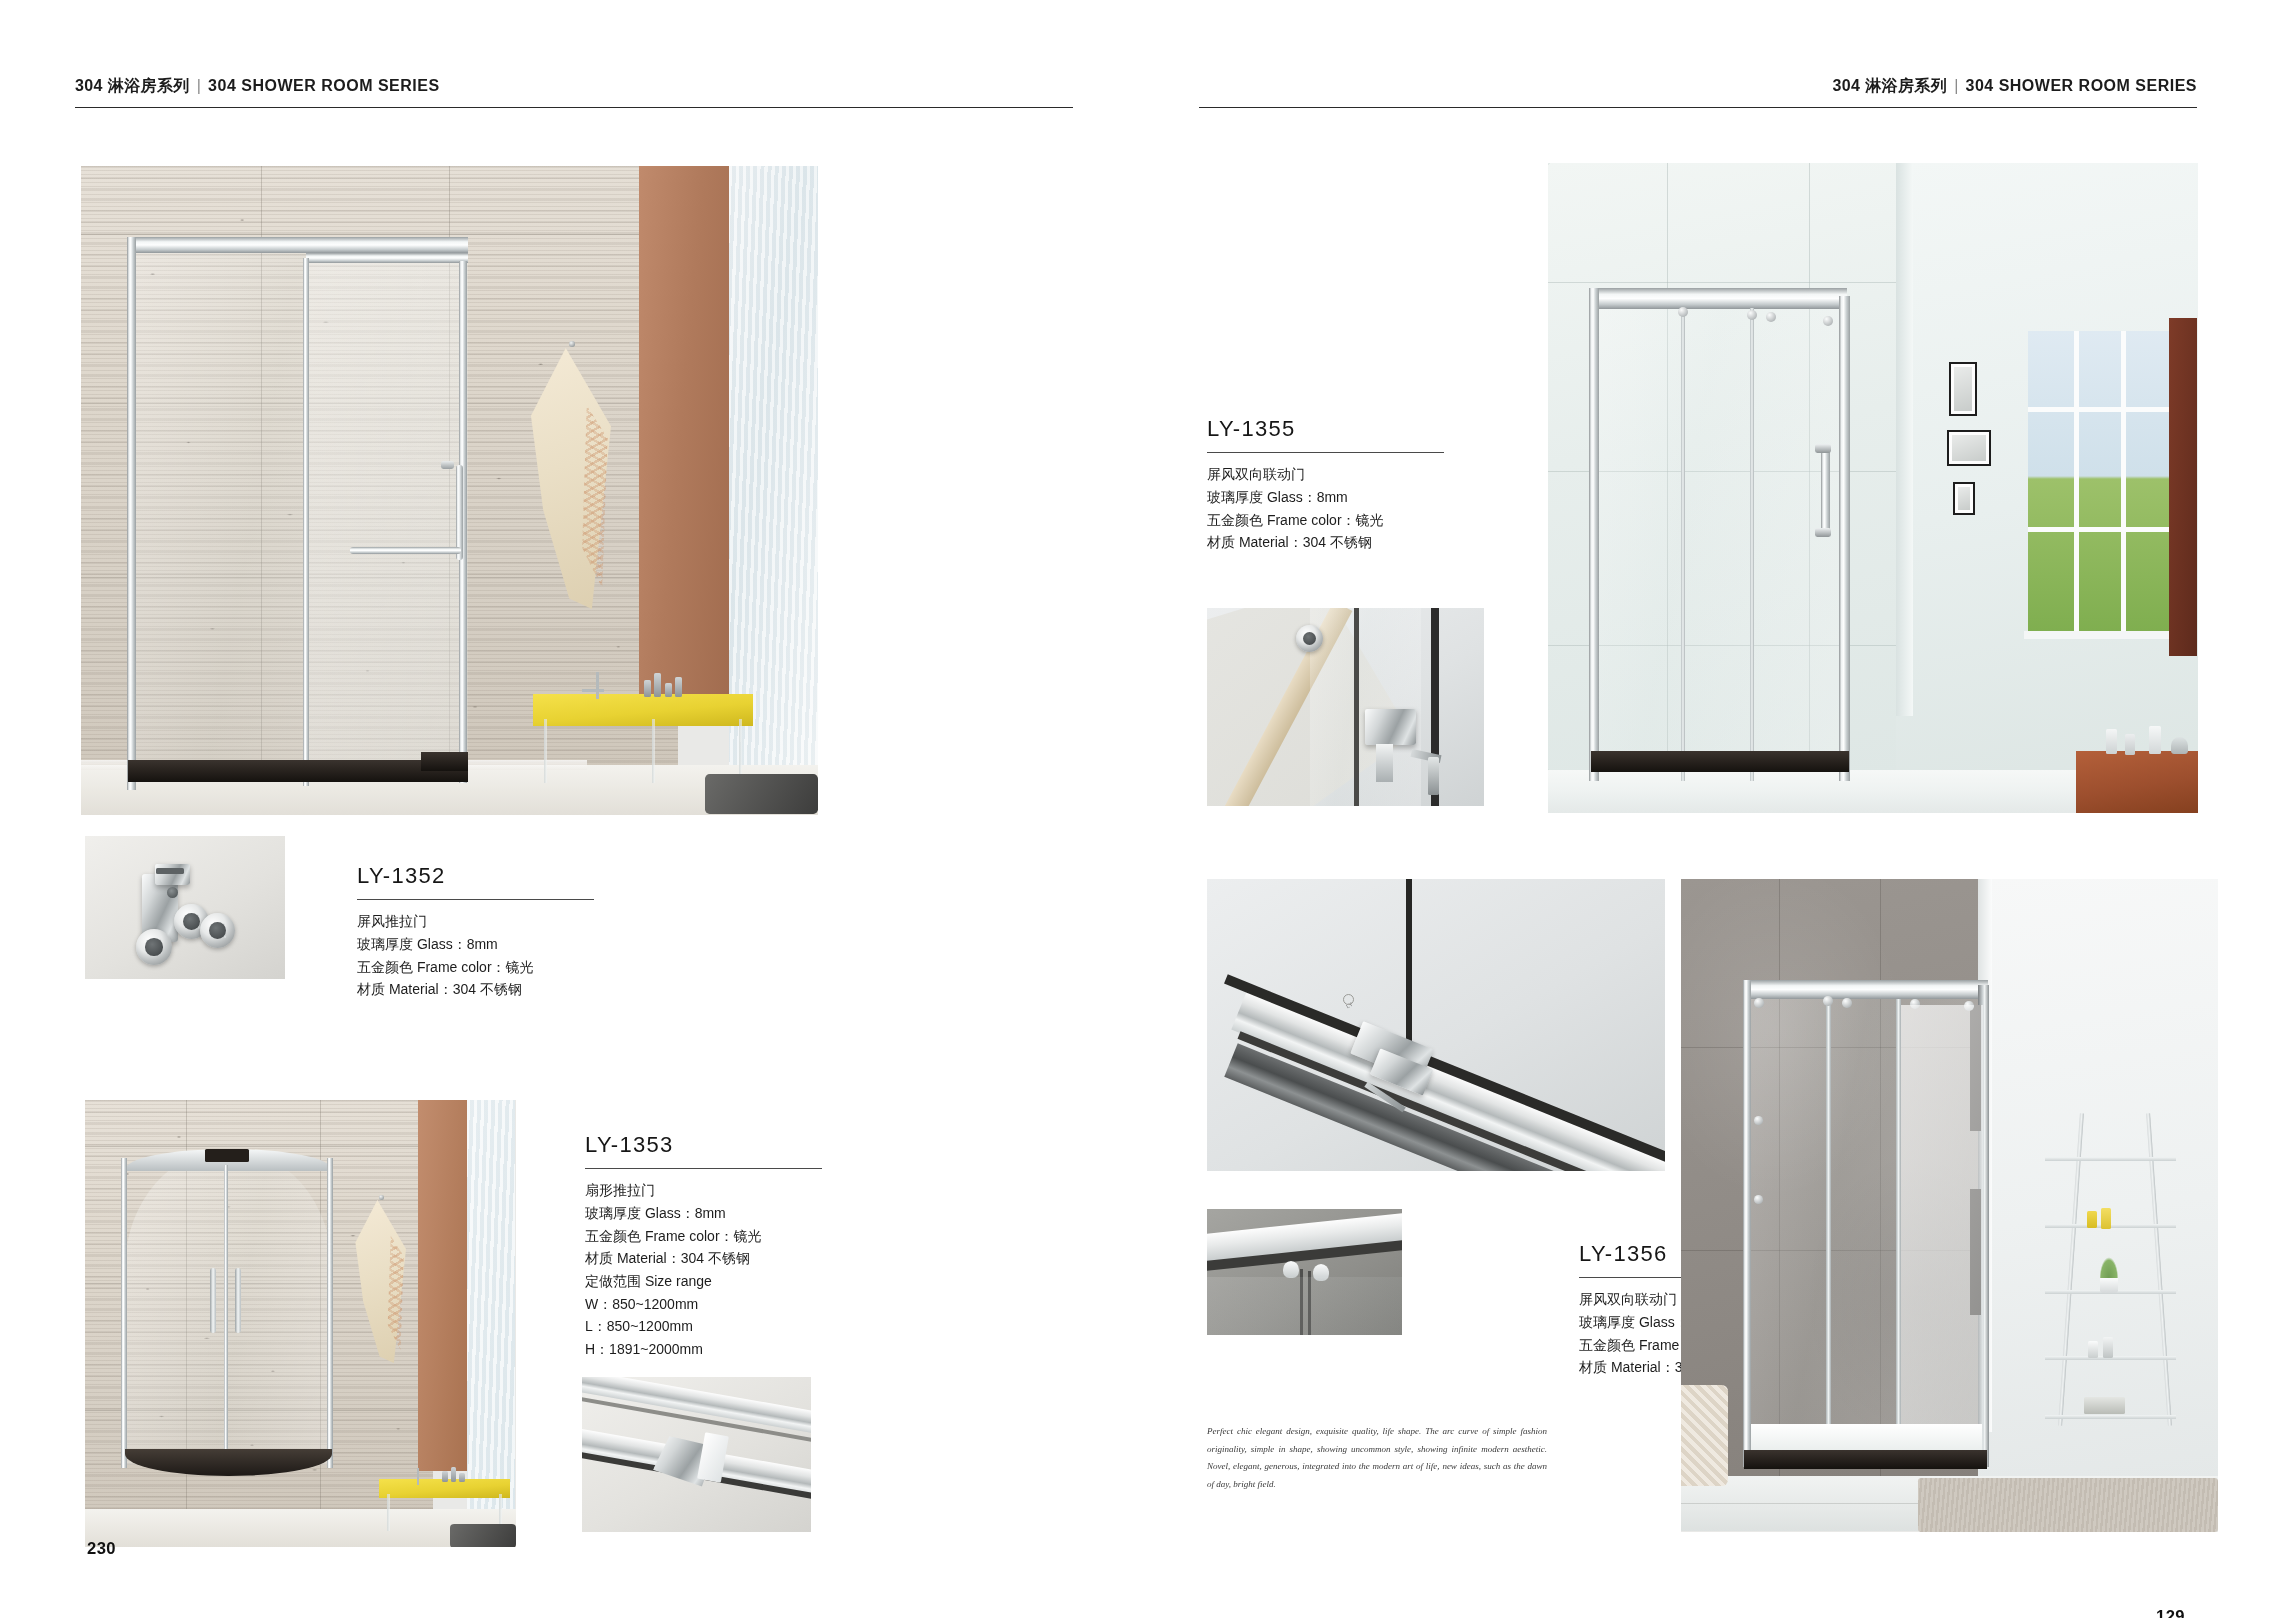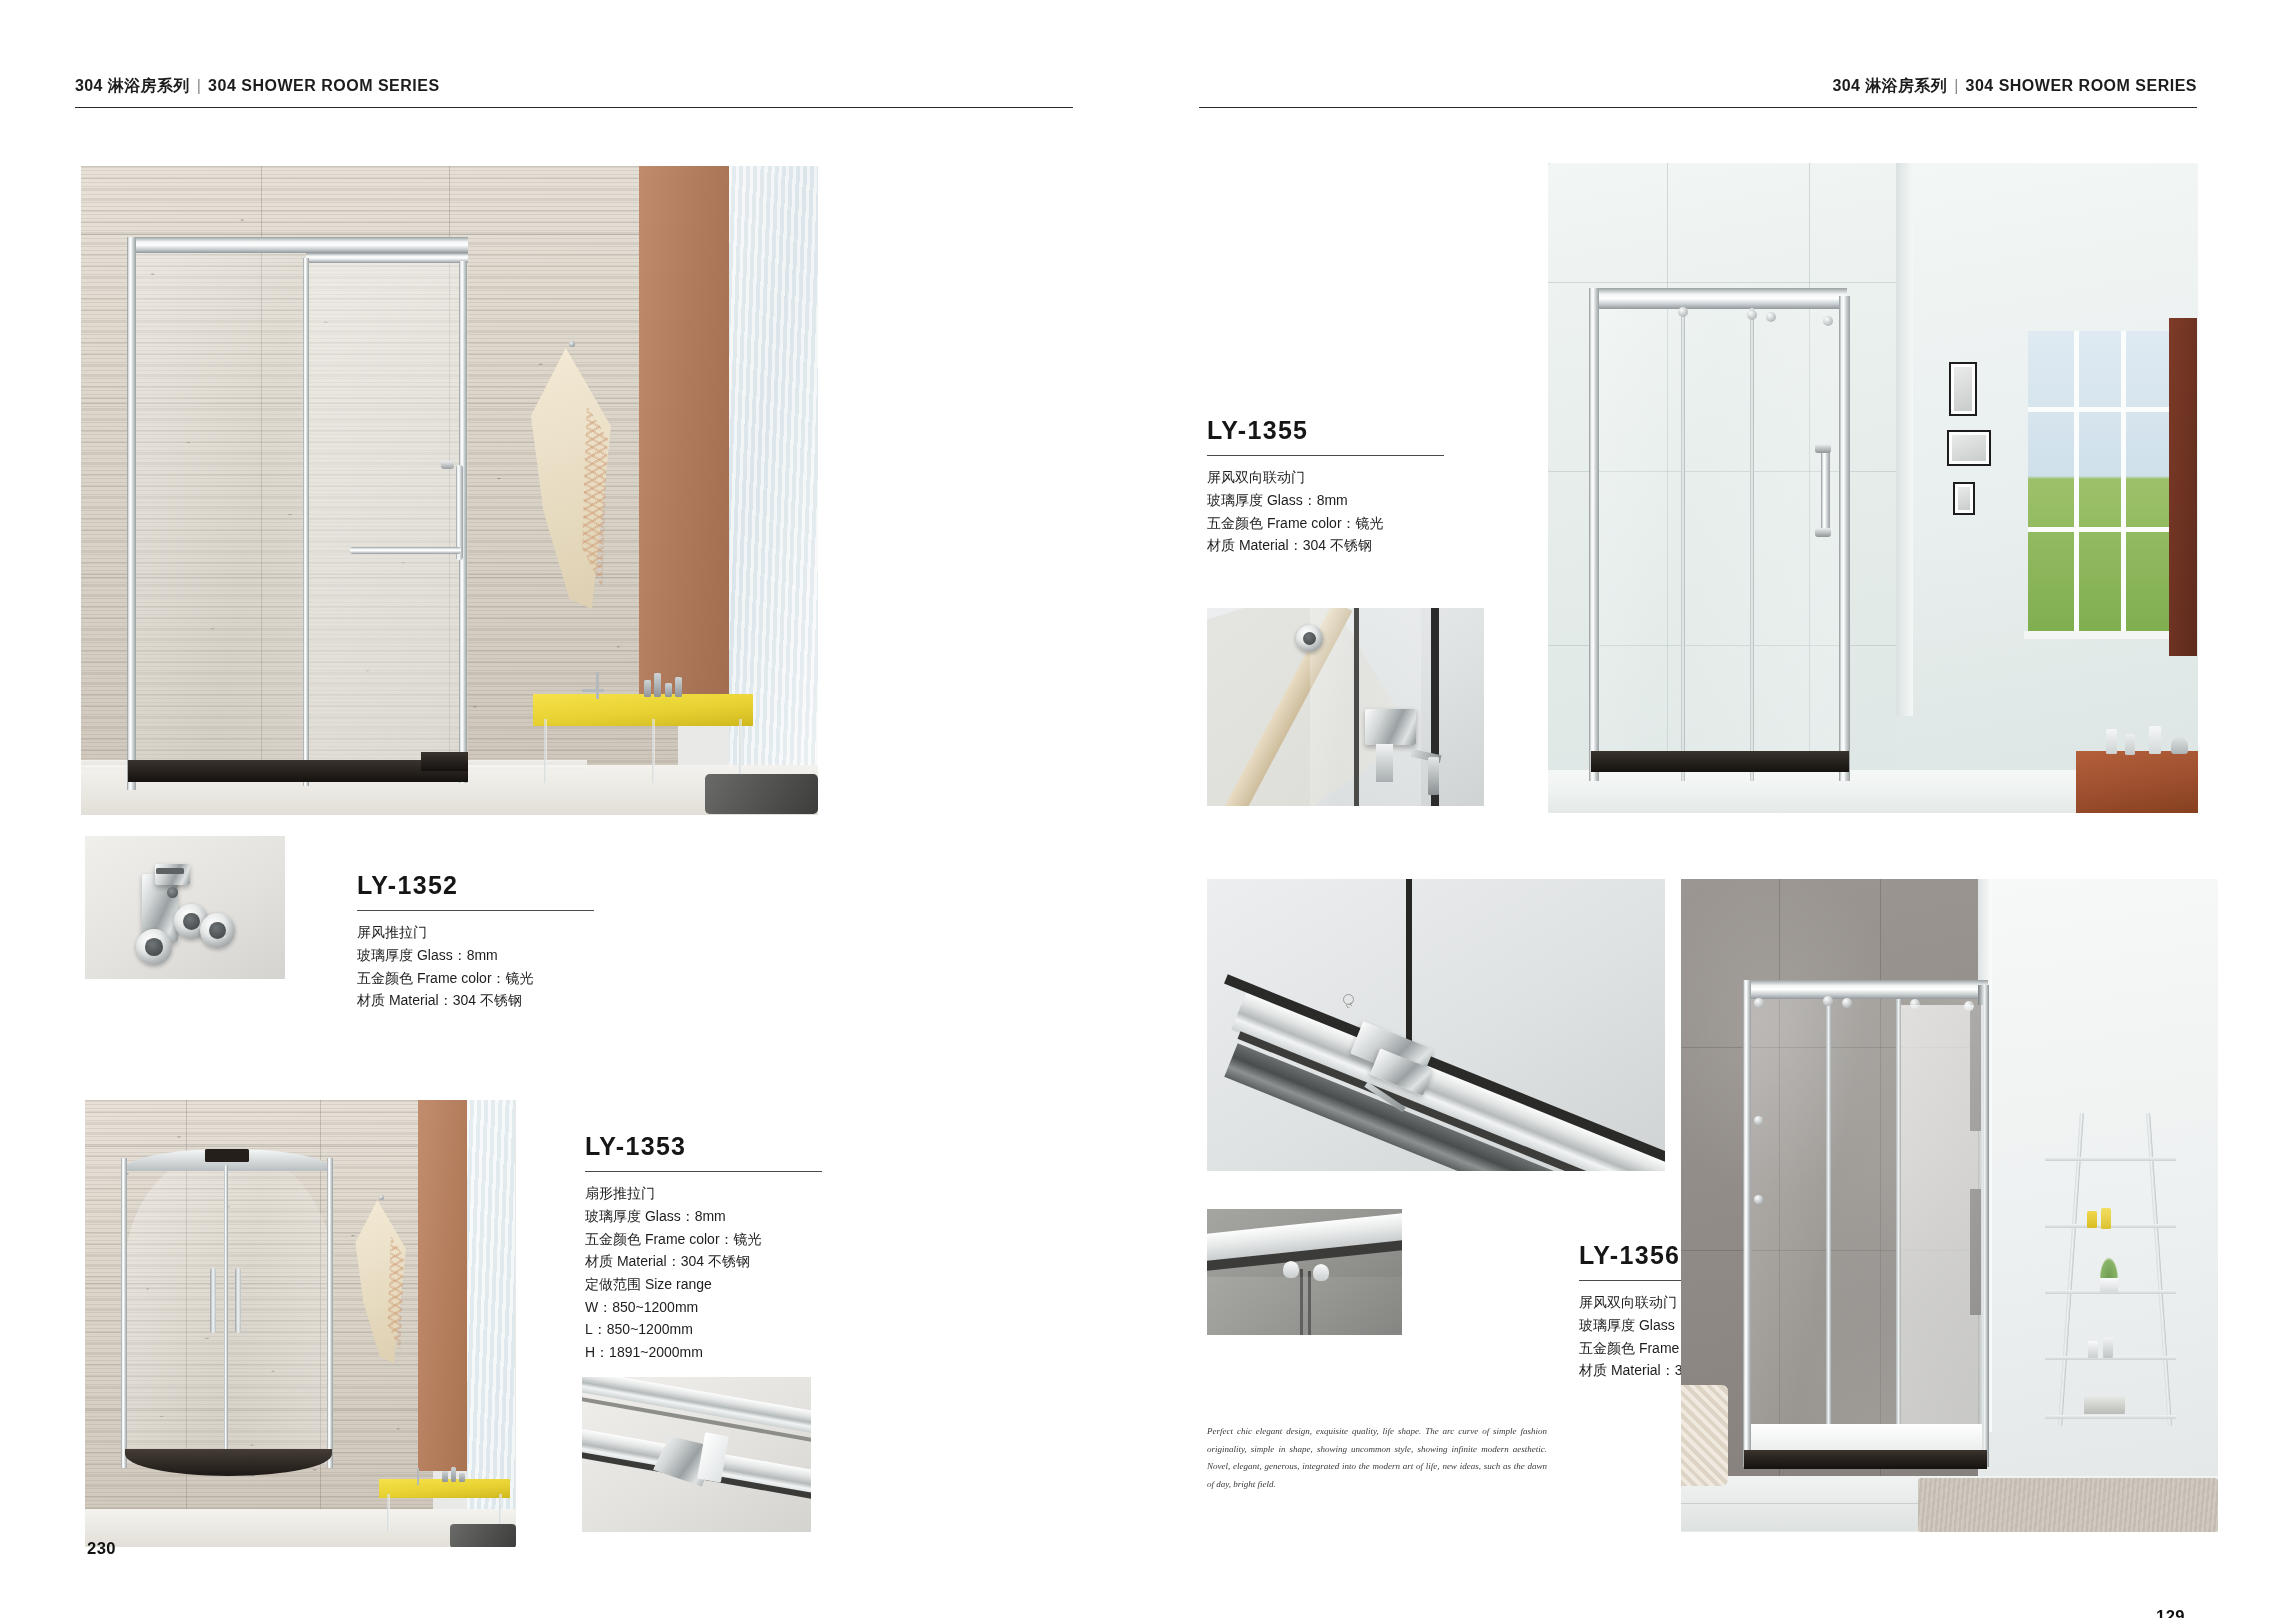--- a/index.html
+++ b/index.html
@@ -20,21 +20,21 @@
   .runhead .cn { font-size: 16px; font-weight: 700; color: #1c1c1c; letter-spacing: 0.4px; }
   .runhead .sep { font-size: 16px; color: #8a8a8a; margin: 0 7.1px; font-weight: 300; }
   .runhead .en { font-size: 16px; font-weight: 600; color: #1c1c1c; letter-spacing: 0.5px; }
   .headrule { position: absolute; height: 0.8px; background: #2a2a2a; }
 
   
   .pagenum { position: absolute; font-size: 16.6px; font-weight: 600; color: #111; letter-spacing: 0.4px; }
 
   
   .spec { position: absolute; }
-  .spec .code { font-size: 25px; font-weight: 700; color: #161616; letter-spacing: 1.3px; white-space: nowrap; }
+  .spec .code { font-size: 22px; font-weight: 400; color: #161616; letter-spacing: 1.3px; white-space: nowrap; }
   .spec .rule { height: 0.8px; background: #4a4a4a; margin: 9.5px 0 11px 0; }
   .spec .lines { font-size: 14px; line-height: 1.62; color: #1d1d1d; white-space: nowrap; }
   .spec .lines div { white-space: nowrap; }
 
   
   .descblock { position: absolute; width: 340px; }
   .desc-cn { font-size: 9px; line-height: 1.78; color: #2a2a2a; text-align: justify; font-weight: 700; }
   .desc-en { font-size: 9px; line-height: 1.95; color: #3a3a3a; font-style: italic; text-align: justify; margin-top: 9px;
              font-family: "Liberation Serif", "DejaVu Serif", serif; }
 
@@ -278,21 +278,21 @@
           <i class="b"></i>
         </div>
       <div class="roller" style="left:51px; top:93px; width:36px; height:36px;">
           <i></i>
           <i class="b"></i>
         </div>
       <div style="position:absolute; left:82px; top:51px; width:11px; height:11px; border-radius:50%;
                   background:radial-gradient(circle at 40% 35%, #8a9092, #43484a);"></div>
     </div>
 
-    <div class="spec" style="left:357px; top:863px; width:237px;margin-top:8px;">
+    <div class="spec" style="left:357px; top:863px; width:237px;">
       <div class="code">LY-1352</div>
       <div class="rule"></div>
       <div class="lines">
         <div>屏风推拉门</div>
         <div>玻璃厚度 Glass：8mm</div>
         <div>五金颜色 Frame color：镜光</div>
         <div>材质 Material：304 不锈钢</div>
       </div>
     </div>
 

